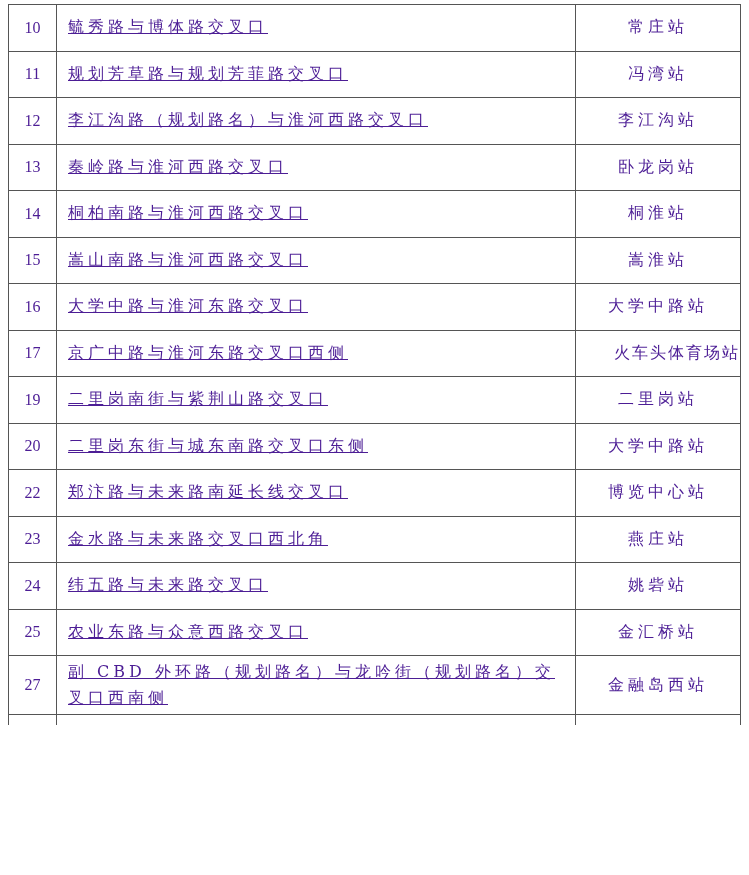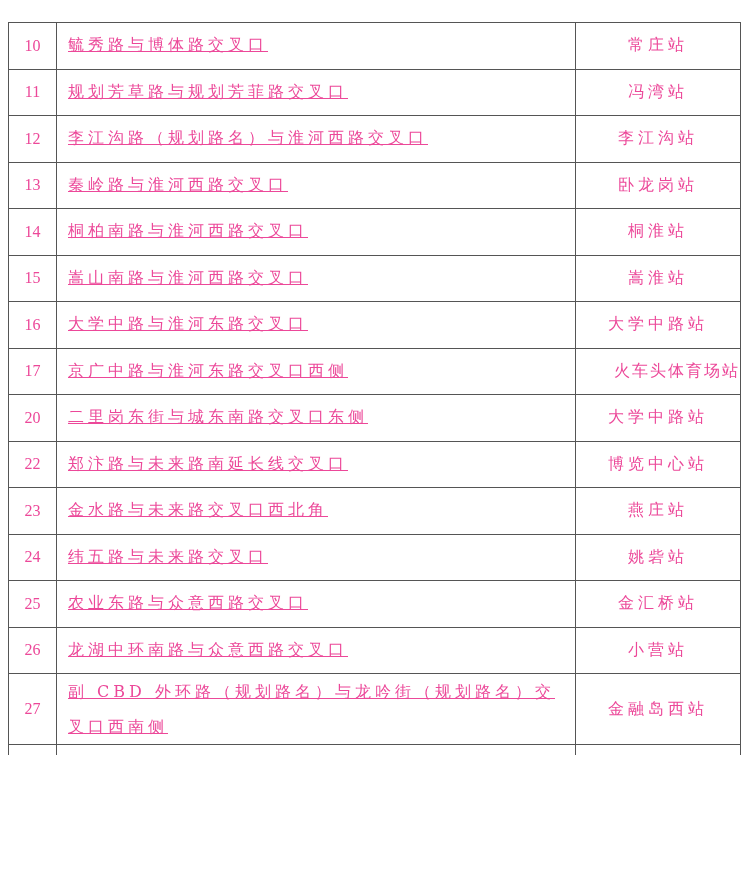--- a/index.html
+++ b/index.html
@@ -1,39 +1,39 @@
 <!DOCTYPE html>
 <html><head>
 <meta charset="utf-8">
 <style>
   html, body { margin: 0; padding: 0; background: #ffffff; }
   body { width: 749px; height: 875px; overflow: hidden; position: relative; }
   .tbl {
-    position: absolute; left: 8px; top: 22px;
+    position: absolute; left: 8px; top: 4px;
     width: 732px;
     border-collapse: collapse;
     table-layout: fixed;
     font-family: "DejaVu Serif", "Liberation Serif", serif;
-    color: #ec4899;
+    color: #4c1d95;
   }
   .tbl td {
     border: 1.5px solid #555555;
     height: 45.5px;
     padding: 0;
     vertical-align: middle;
     font-size: 16px;
   }
   .tbl col.c-num { width: 48px; }
   .tbl col.c-loc { width: 519px; }
   .tbl col.c-sta { width: 165px; }
   .num { text-align: center; font-family: "Liberation Serif", serif; font-size: 17px; }
   .loc { padding-left: 11px !important; letter-spacing: 4px; text-decoration: underline; }
   .sta { text-align: center; letter-spacing: 4px; font-family: Liberation Serif, serif; }
   .tall td { height: 58px; }
-  .loc.wrap { line-height: 35px; padding-right: 8px !important; }
+  .loc.wrap { line-height: 26px; padding-right: 8px !important; }
   .tail td { height: 10px; border-bottom: none; }
 </style>
 </head>
 <body>
 
 <table class="tbl">
   <colgroup>
     <col class="c-num">
       <col class="c-loc">
       <col class="c-sta">
@@ -73,20 +73,25 @@
       <td class="num">16</td>
       <td class="loc">大学中路与淮河东路交叉口</td>
       <td class="sta">大学中路站</td>
     </tr>
     <tr>
       <td class="num">17</td>
       <td class="loc">京广中路与淮河东路交叉口西侧</td>
       <td class="sta" style="letter-spacing:2px;text-align:right;">火车头体育场站</td>
     </tr>
     <tr>
+      <td class="num">19</td>
+      <td class="loc">二里岗南街与紫荆山路交叉口</td>
+      <td class="sta">二里岗站</td>
+    </tr>
+    <tr>
       <td class="num">20</td>
       <td class="loc">二里岗东街与城东南路交叉口东侧</td>
       <td class="sta">大学中路站</td>
     </tr>
     <tr>
       <td class="num">22</td>
       <td class="loc">郑汴路与未来路南延长线交叉口</td>
       <td class="sta">博览中心站</td>
     </tr>
     <tr>
@@ -97,25 +102,20 @@
     <tr>
       <td class="num">24</td>
       <td class="loc">纬五路与未来路交叉口</td>
       <td class="sta">姚砦站</td>
     </tr>
     <tr>
       <td class="num">25</td>
       <td class="loc">农业东路与众意西路交叉口</td>
       <td class="sta">金汇桥站</td>
     </tr>
-    <tr>
-      <td class="num">26</td>
-      <td class="loc">龙湖中环南路与众意西路交叉口</td>
-      <td class="sta">小营站</td>
-    </tr>
     <tr class="tall">
       <td class="num">27</td>
       <td class="loc wrap">副 CBD 外环路（规划路名）与龙吟街（规划路名）交叉口西南侧</td>
       <td class="sta">金融岛西站</td>
     </tr>
     <tr class="tail">
       <td></td>
       <td></td>
       <td></td>
     </tr>

